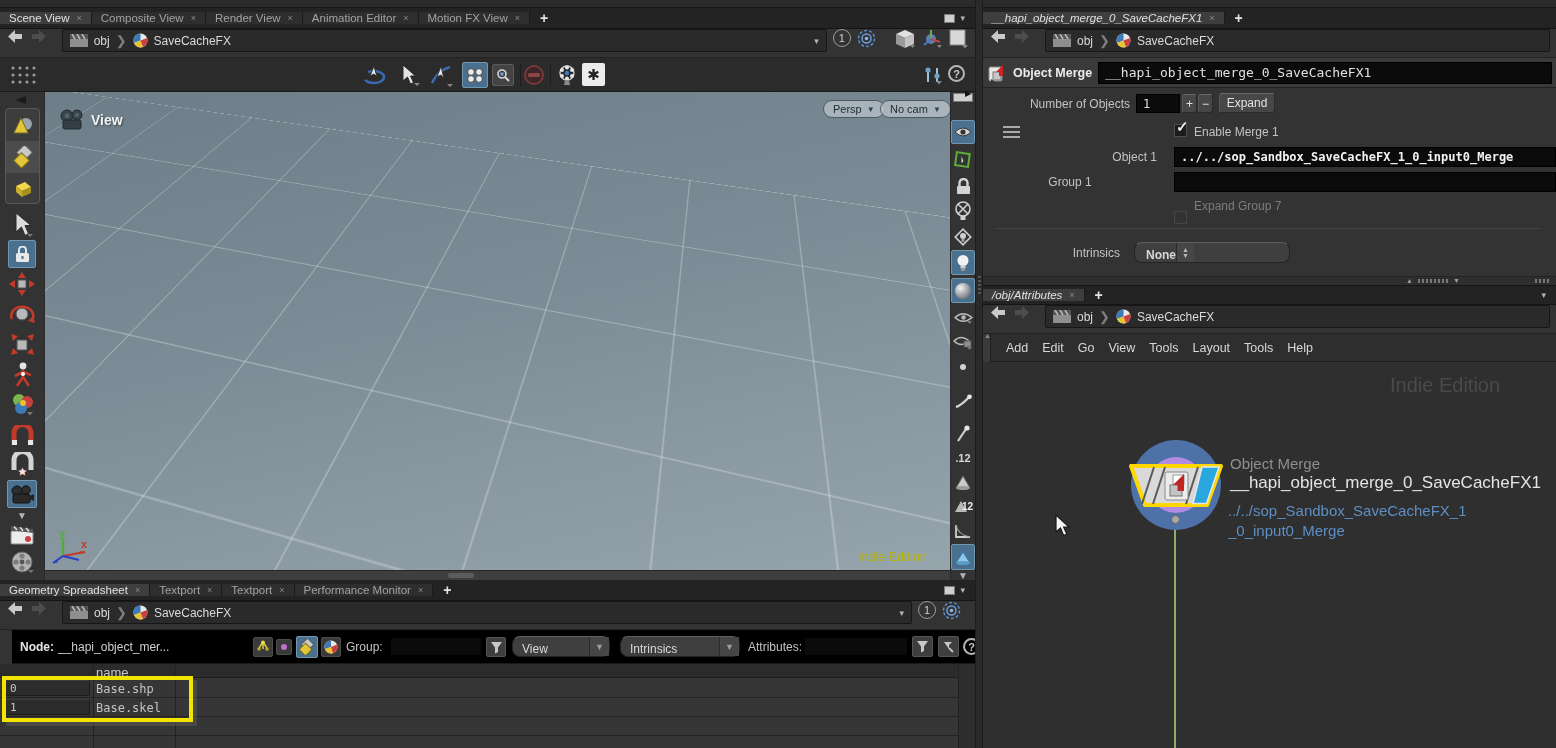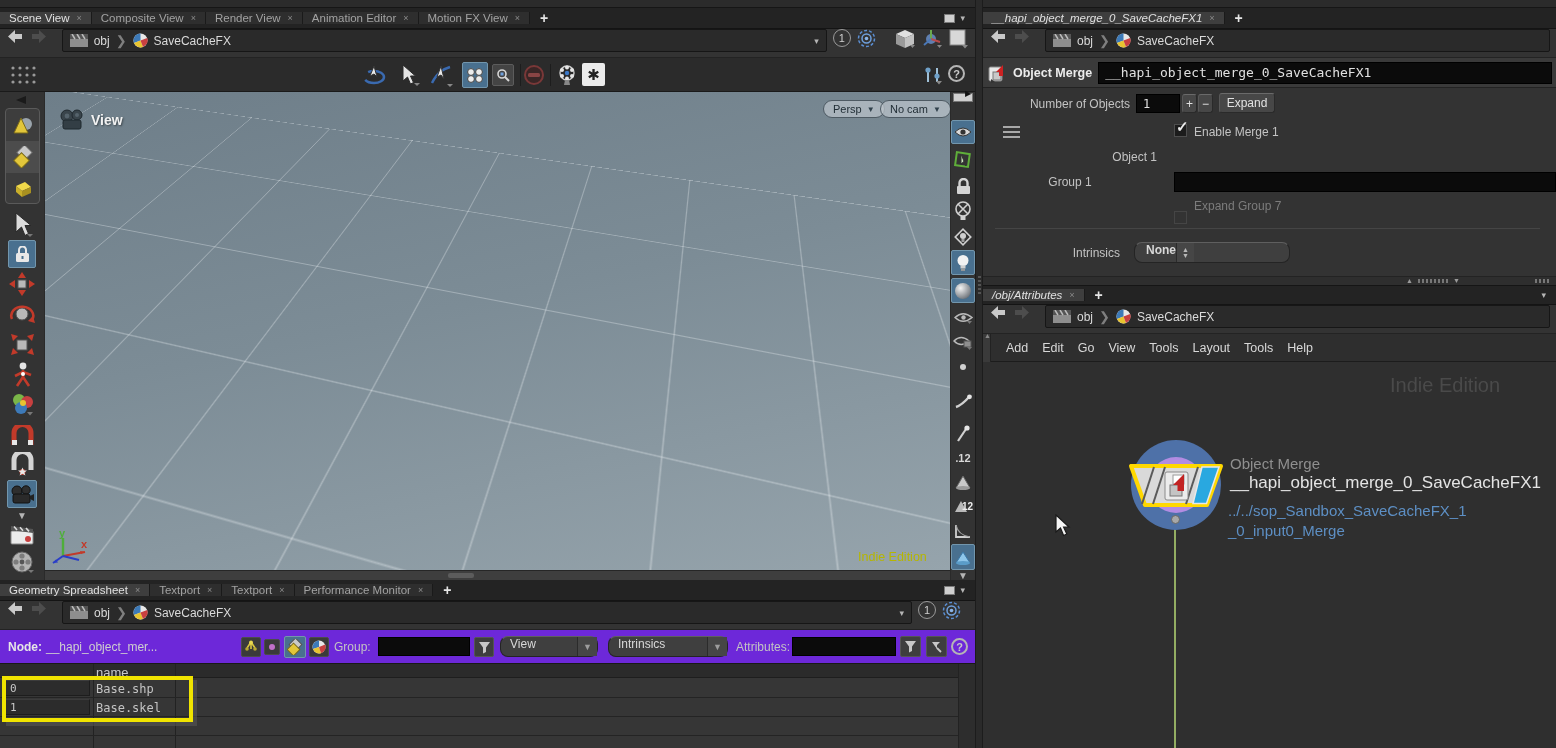--- a/index.html
+++ b/index.html
@@ -20,21 +20,21 @@
 .chev{color:#7f7f7f;font-size:13px}
 .badge{width:18px;height:18px;border:1px solid #9a9a9a;border-radius:50%;display:flex;align-items:center;justify-content:center;color:#cfcfcf;font-size:11px;flex:none}
 .helpc{width:17px;height:17px;border:2px solid #b5b5b5;border-radius:50%;display:flex;align-items:center;justify-content:center;color:#c8c8c8;font-size:11px;font-weight:bold}
 .ib{display:flex;align-items:center;justify-content:center}
 .hl{background:#49708f;border:1px solid #7296ad;border-radius:2px}
 .grp{background:#3d3d3d;border:1px solid #5a5a5a;border-radius:4px}
 .blackfield{background:#0b0b0b;border:1px solid #000;color:#e0e0e0;display:flex;align-items:center;padding:0 6px}
 .mono{font-family:"DejaVu Sans Mono",monospace}
 .btn{background:#474747;border:1px solid #2a2a2a;border-top-color:#6a6a6a;border-left-color:#585858;border-radius:3px;color:#e2e2e2;display:flex;align-items:center;justify-content:center;font-size:12px}
 .lbl{color:#c3c3c3;font-size:12px;white-space:nowrap}
-.dd{background:#3f3f3f;border:1px solid #242424;border-top-color:#5f5f5f;border-radius:8px;color:#d8d8d8;font-size:12px;display:flex;align-items:flex-start}
+.dd{background:#3f3f3f;border:1px solid #242424;border-top-color:#5f5f5f;border-radius:8px;color:#d8d8d8;font-size:12px;display:flex;align-items:flex-end}
 .dd .dcaret{margin-left:auto;color:#9d9d9d;font-size:9px;border-left:1px solid #2b2b2b;align-self:stretch;display:flex;align-items:center;padding:0 5px;background:#464646}
 .menu-item{padding:0 7px;color:#d8d8d8;font-size:12.5px}
 .pill{background:rgba(188,197,204,.72);border:1px solid #4e5a63;border-radius:9px;color:#222e36;font-size:11px;display:flex;align-items:center;gap:5px;padding:0 9px;height:18px;white-space:nowrap}
 .pill .pc{font-size:8px;color:#31414c}
 .viewport{position:absolute;left:45px;top:92px;width:905px;height:478px;background:linear-gradient(168deg,#6e7e89 0%,#7c8c96 45%,#96a4ac 100%);overflow:hidden}
 .gridplane{position:absolute;left:-55%;top:14%;width:220%;height:200%;background-image:linear-gradient(rgba(236,241,244,.34) 1.5px,transparent 1.5px),linear-gradient(90deg,rgba(236,241,244,.34) 1.5px,transparent 1.5px);background-size:95px 95px;transform:perspective(640px) rotateX(55deg) rotateZ(14deg);transform-origin:50% 0}
 .sliver{background:#2b2b2b;color:#8f8f8f;font-size:9px;overflow:hidden;white-space:pre;border-bottom:1px solid #161616}
 .tool-col{position:absolute;background:#333}
 .vline{position:absolute;width:1px;background:#222}
 .hline{position:absolute;height:1px;background:#242424}
@@ -513,21 +513,21 @@
         <span class="caret" style="margin-left:auto">▾</span>
       </div>
       <div class="badge">1</div>
       <svg width="19" height="19">
           <circle cx="9.5" cy="9.5" r="8" fill="none" stroke="#5b8fd4" stroke-width="1.5" stroke-dasharray="3 2"></circle>
           <circle cx="9.5" cy="9.5" r="4.5" fill="none" stroke="#6fa0dd" stroke-width="1.5"></circle>
           <circle cx="9.5" cy="9.5" r="1.8" fill="#8ab4e8"></circle>
         </svg>
     </div>
 
-    <div class="abs" style="left:0;top:630px;width:975px;height:34px;background:#6d28d9;border-bottom:1px solid #191919">
+    <div class="abs" style="left:12px;top:630px;width:975px;height:34px;background:#000000;border-bottom:1px solid #191919">
       <span class="abs" style="left:8px;top:10px;font-weight:bold;color:#e6e6e6">Node:</span>
       <span class="abs" style="left:46px;top:10px;color:#cfcfcf">__hapi_object_mer...</span>
       <div class="ib abs" style="left:241px;top:7px;width:20px;height:20px;background:#3a3a3a;border:1px solid #4c4c4c;border-radius:2px">
           <svg width="14" height="14">
             <g stroke="#d8c640" stroke-width="1.6">
               <path d="M7,2 L3,8 M7,2 L11,8 M7,2 L7,9"></path>
             </g>
             <circle cx="7" cy="2.5" r="2" fill="#e8d850"></circle>
             <circle cx="3" cy="9" r="1.8" fill="#b8a830"></circle>
             <circle cx="11" cy="9" r="1.8" fill="#b8a830"></circle>
@@ -661,20 +661,21 @@
       <div class="btn abs" style="left:215px;top:6px;width:15px;height:19px">−</div>
       <div class="btn abs" style="left:236px;top:5px;width:56px;height:20px">Expand</div>
       <div class="abs" style="left:20px;top:38px;width:17px;height:12px;border-top:2px solid #a8a8a8;border-bottom:2px solid #a8a8a8">
           <div style="margin-top:3px;border-top:2px solid #a8a8a8"></div>
         </div>
       <div class="checkbox abs" style="left:191px;top:36px">
           <span class="ck">✓</span>
         </div>
       <span class="abs lbl" style="left:211px;top:37px">Enable Merge 1</span>
       <div class="abs lbl" style="left:0;top:62px;width:174px;text-align:right">Object 1</div>
+      <div class="blackfield abs mono" style="left:191px;top:59px;width:382px;height:20px;font-weight:bold;font-size:12px;color:#f2f2f2">../../sop_Sandbox_SaveCacheFX_1_0_input0_Merge</div>
       <div class="abs lbl" style="left:0;top:87px;width:174px;text-align:center">Group 1</div>
       <div class="blackfield abs mono" style="left:191px;top:84px;width:382px;height:20px"></div>
       <div class="checkbox off abs" style="left:191px;top:110px"></div>
       <span class="abs" style="left:211px;top:111px;color:#7c7c7c;font-size:12px">Expand Group 7</span>
       <div class="hline" style="left:12px;top:140px;width:545px;background:#454545"></div>
       <div class="abs lbl" style="left:0;top:158px;width:137px;text-align:right">Intrinsics</div>
       <div class="dd abs" style="left:151px;top:154px;width:156px;height:21px;font-weight:bold">
           <span style="padding-left:11px">None</span>
           <span class="spin">
             <span>▲</span>

